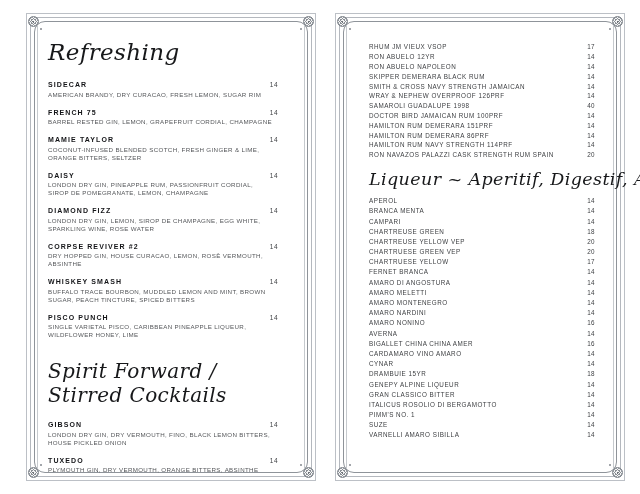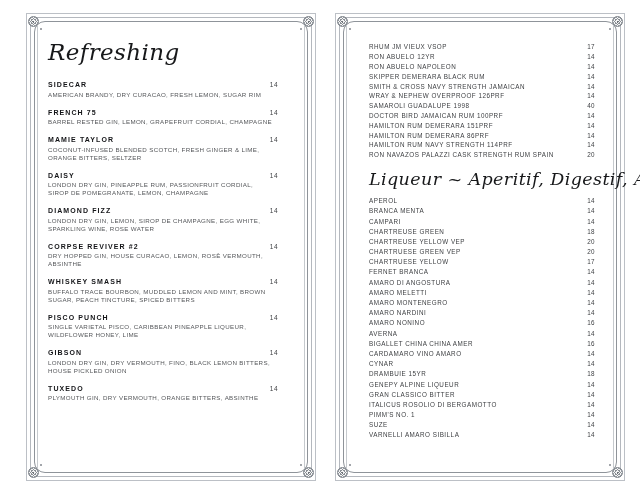--- a/index.html
+++ b/index.html
@@ -124,20 +124,21 @@
 
           <div class="item">
             <div class="item-head">
               <span class="item-name">PISCO PUNCH</span>
               <span class="item-price">14</span>
             </div>
             <div class="item-desc">SINGLE VARIETAL PISCO, CARIBBEAN PINEAPPLE LIQUEUR, WILDFLOWER HONEY, LIME</div>
           </div>
         </div>
 
+      <h2 class="script-heading h-spirit">Spirit Forward / Stirred Cocktails</h2>
 
       <div>
 
           <div class="item">
             <div class="item-head">
               <span class="item-name">GIBSON</span>
               <span class="item-price">14</span>
             </div>
             <div class="item-desc">LONDON DRY GIN, DRY VERMOUTH, FINO, BLACK LEMON BITTERS, HOUSE PICKLED ONION</div>
           </div>

